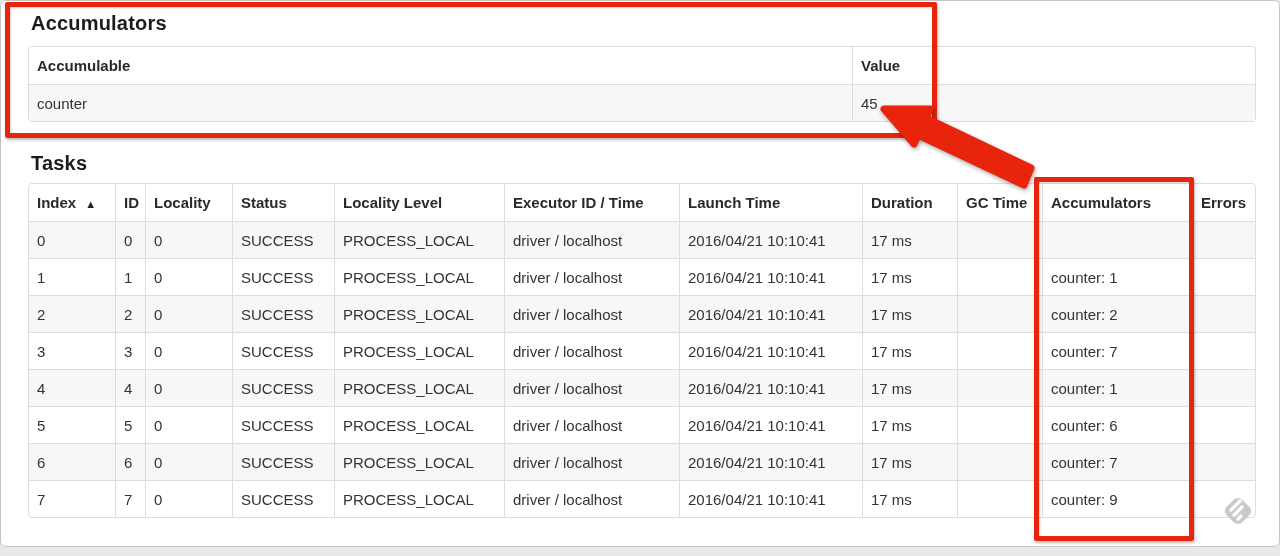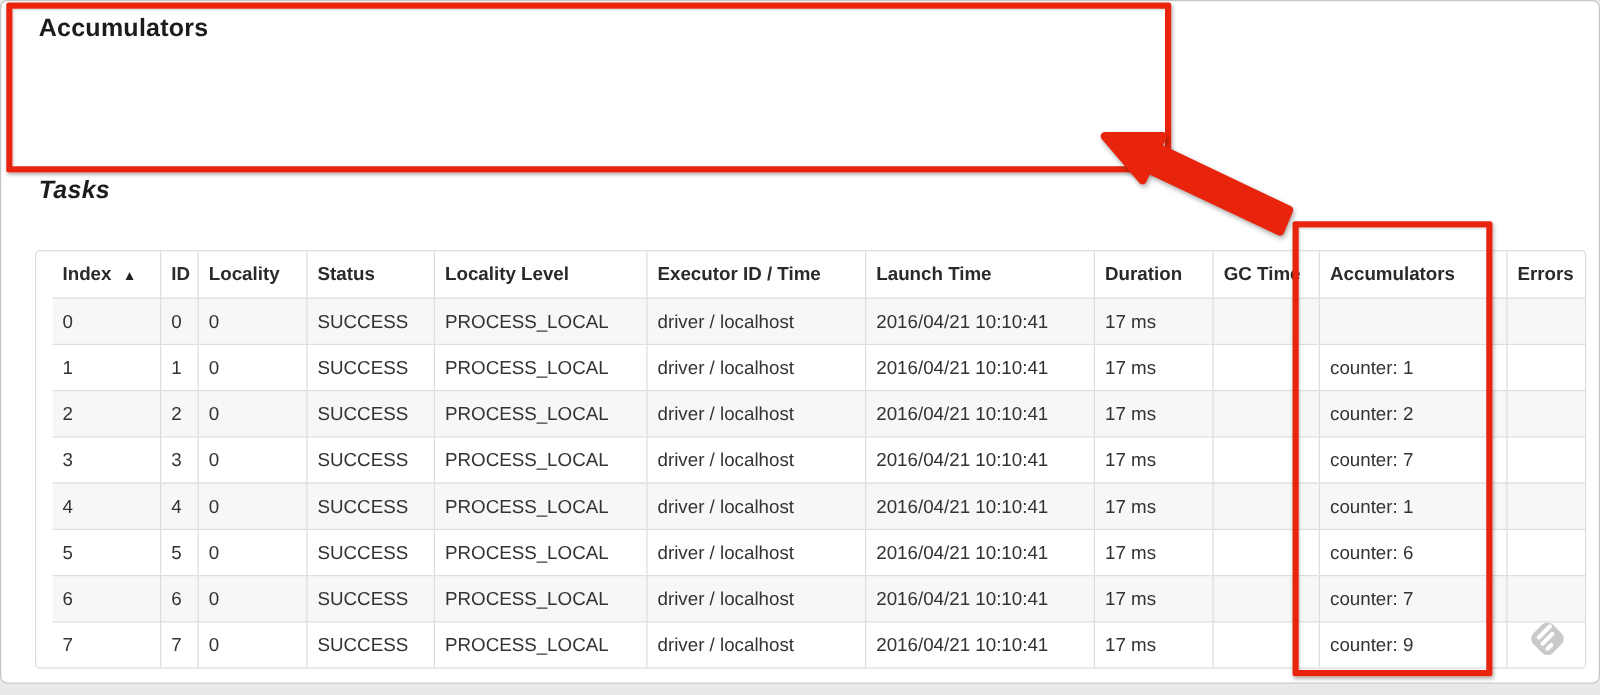--- a/index.html
+++ b/index.html
@@ -17,37 +17,37 @@
 
   .section-heading {
     position: absolute;
     left: 30px;
     font-size: 20px;
     font-weight: bold;
     color: #1c1c1c;
     letter-spacing: 0.2px;
   }
   #accumulators-heading { top: 11px; }
-  #tasks-heading { top: 140px; font-style: italic; }
+  #tasks-heading { top: 151px; }
 
   table.ui-table {
     position: absolute;
     left: 27px;
     width: 1226px;
     border-collapse: separate;
     border-spacing: 0;
     table-layout: fixed;
     font-size: 15px;
     color: #333333;
     background: #ffffff;
     border: 1px solid #dddddd;
     border-radius: 4px;
   }
   #accumulators-table { top: 45px; }
-  #tasks-table { top: 199px; padding-left: 13px; }
+  #tasks-table { top: 182px; }
 
   .ui-table th, .ui-table td {
     padding: 8px;
     text-align: left;
     font-weight: normal;
     border-left: 1px solid #dddddd;
     border-top: 1px solid #dddddd;
     overflow: hidden;
     white-space: nowrap;
     height: 37px;
@@ -91,20 +91,38 @@
     z-index: 15;
   }
 </style>
 </head>
 <body>
 
 <div class="screen">
 
   <div class="section-heading" id="accumulators-heading">Accumulators</div>
 
+  <table class="ui-table" id="accumulators-table">
+    <colgroup>
+        <col style="width:823px">
+        <col style="width:403px">
+      </colgroup>
+    <thead>
+      <tr>
+        <th>Accumulable</th>
+        <th>Value</th>
+      </tr>
+    </thead>
+    <tbody>
+      <tr>
+        <td>counter</td>
+        <td>45</td>
+      </tr>
+    </tbody>
+  </table>
 
   <div class="section-heading" id="tasks-heading">Tasks</div>
 
   <table class="ui-table" id="tasks-table">
     <colgroup>
       <col style="width:86px">
         <col style="width:30px">
         <col style="width:87px">
       <col style="width:102px">
         <col style="width:170px">

